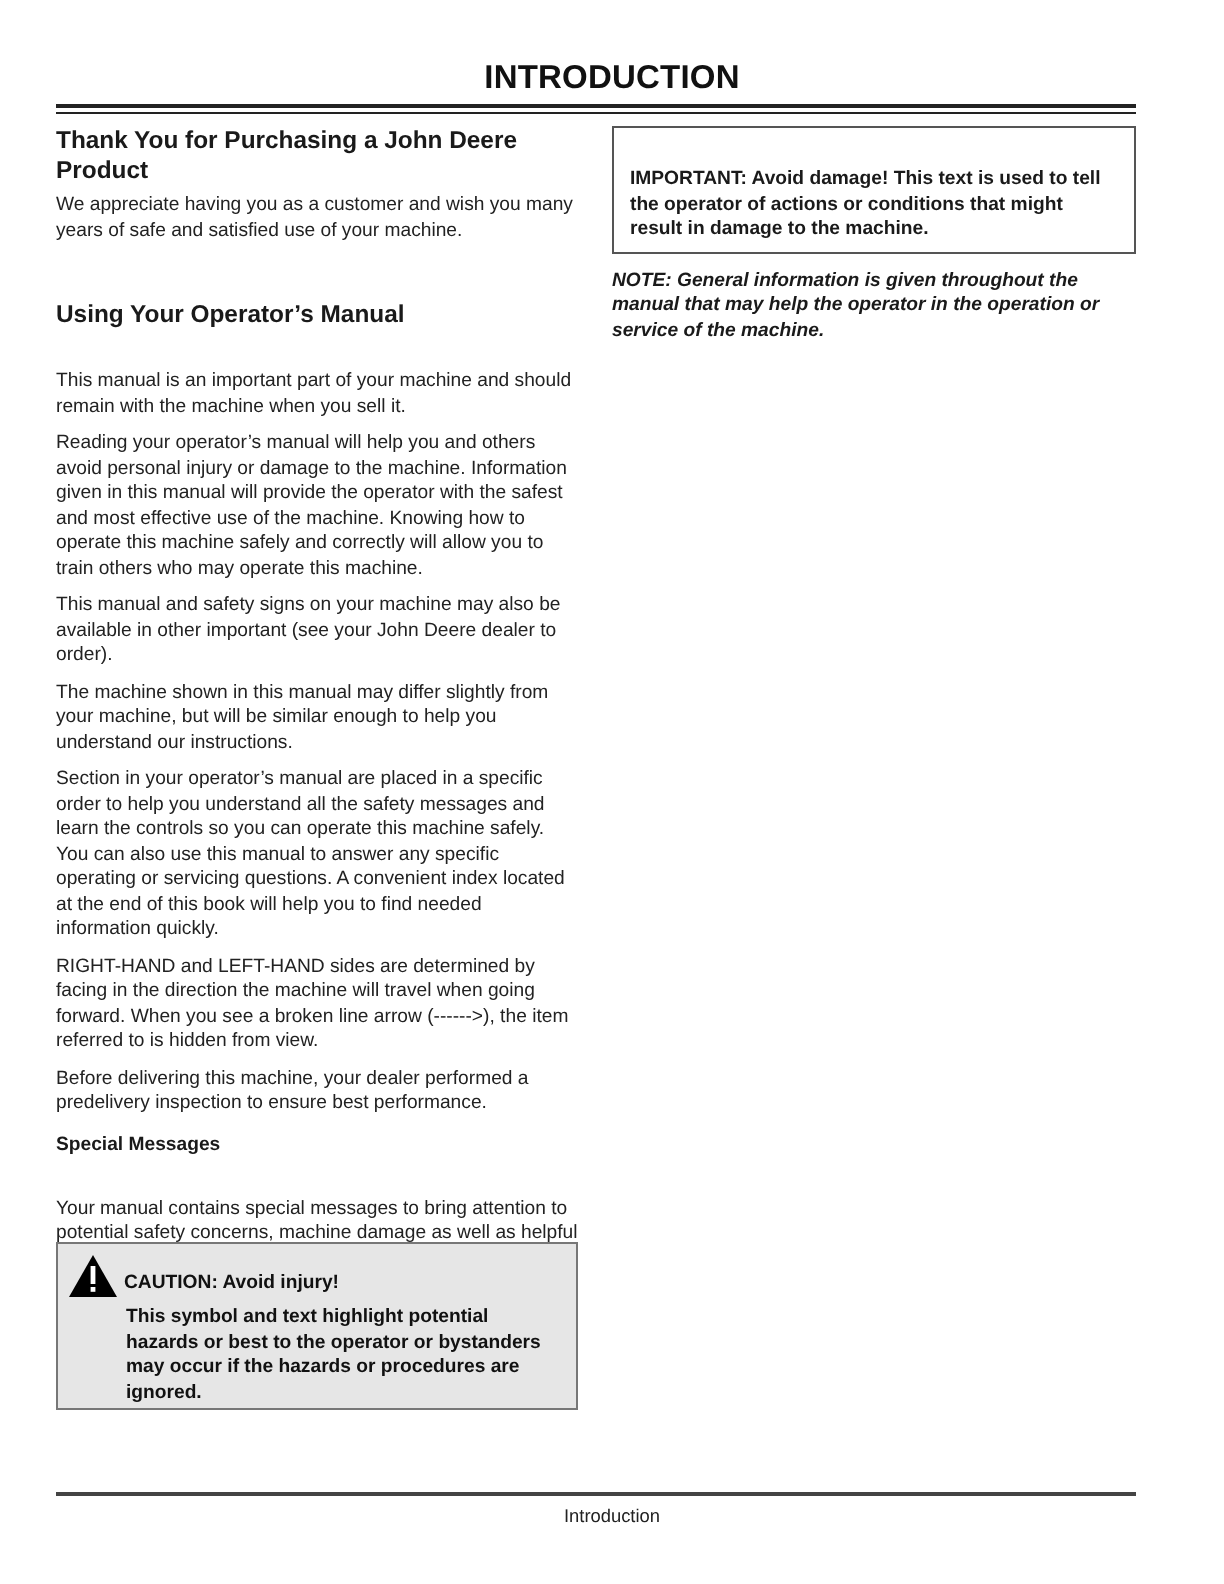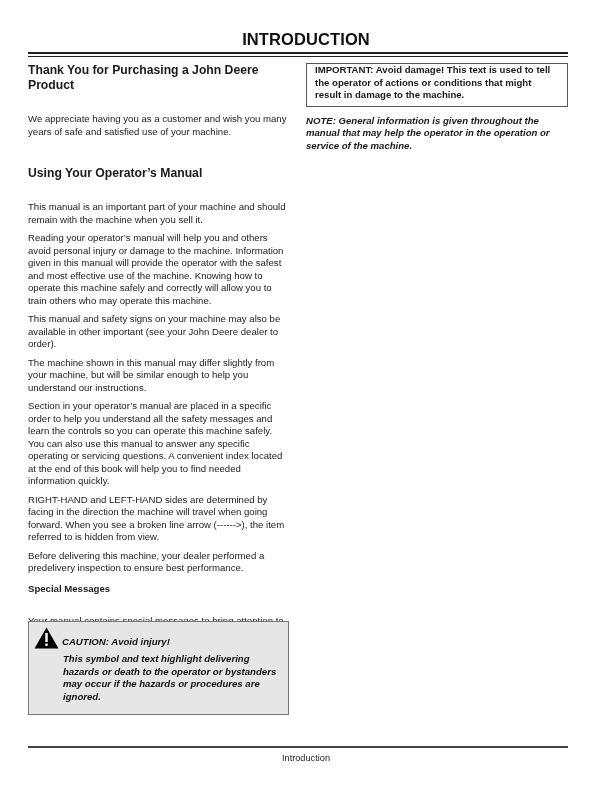--- a/index.html
+++ b/index.html
@@ -42,62 +42,61 @@
       position: absolute;
       left: 306px;
       top: 63px;
       width: 262px;
     }
     h2.section-heading {
       font-size: 12.2px;
       font-weight: bold;
       line-height: 15px;
       color: #1a1a1a;
-      margin-bottom: 20px;
+      margin-bottom: 4px;
     }
     h3.sub-heading {
       font-size: 9.6px;
       font-weight: bold;
       line-height: 12px;
       margin-bottom: 20px;
       color: #1a1a1a;
     }
     p.body-text {
       font-size: 9.6px;
       line-height: 12.5px;
       margin-bottom: 6px;
       color: #222;
     }
     .gap-large { height: 22px; }
     .important-box {
       border: 1px solid #555;
-      padding: 0 8px 4px 8px;
+      padding: 20px 8px 4px 8px;
       font-size: 9.6px;
       font-weight: bold;
       line-height: 12.6px;
       color: #1a1a1a;
       margin-bottom: 8px;
     }
     .note-text {
       font-size: 9.6px;
       font-weight: bold;
       font-style: italic;
       line-height: 12.6px;
       color: #1a1a1a;
     }
     .caution-box {
       position: absolute;
       left: 28px;
       top: 621px;
       width: 261px;
-      height: 94px;
+      height: 84px;
       background: #e6e6e6;
       border: 1px solid #777;
       padding: 4px 6px 6px 5px;
-      font-style: italic;
     }
     .caution-head {
       display: flex;
       align-items: flex-end;
       height: 23px;
       margin-bottom: 4px;
     }
     .caution-icon {
       width: 25px;
       height: 22px;
@@ -169,21 +168,21 @@
   <div class="caution-head">
     <span class="caution-icon">
       <svg width="25" height="22" viewBox="0 0 25 22">
         <polygon points="12.5,0.5 24.5,21.5 0.5,21.5" fill="#000"></polygon>
         <rect x="11.3" y="6" width="2.4" height="9" fill="#fff"></rect>
         <rect x="11.3" y="16.5" width="2.4" height="2.4" fill="#fff"></rect>
       </svg>
     </span>
     <span class="caution-title">CAUTION: Avoid injury!</span>
   </div>
-  <div class="caution-body">This symbol and text highlight delivering hazards or death to the operator or bystanders may occur if the hazards or procedures are ignored.</div>
+  <div class="caution-body">This symbol and text highlight potential hazards or best to the operator or bystanders may occur if the hazards or procedures are ignored.</div>
 </div>
 
 <div class="col-right">
   <div class="important-box">IMPORTANT: Avoid damage! This text is used to tell the operator of actions or conditions that might result in damage to the machine.</div>
   <p class="note-text">NOTE: General information is given throughout the manual that may help the operator in the operation or service of the machine.</p>
 </div>
 
 <div class="rule-bottom"></div>
 <div class="footer-label">Introduction</div>
 

